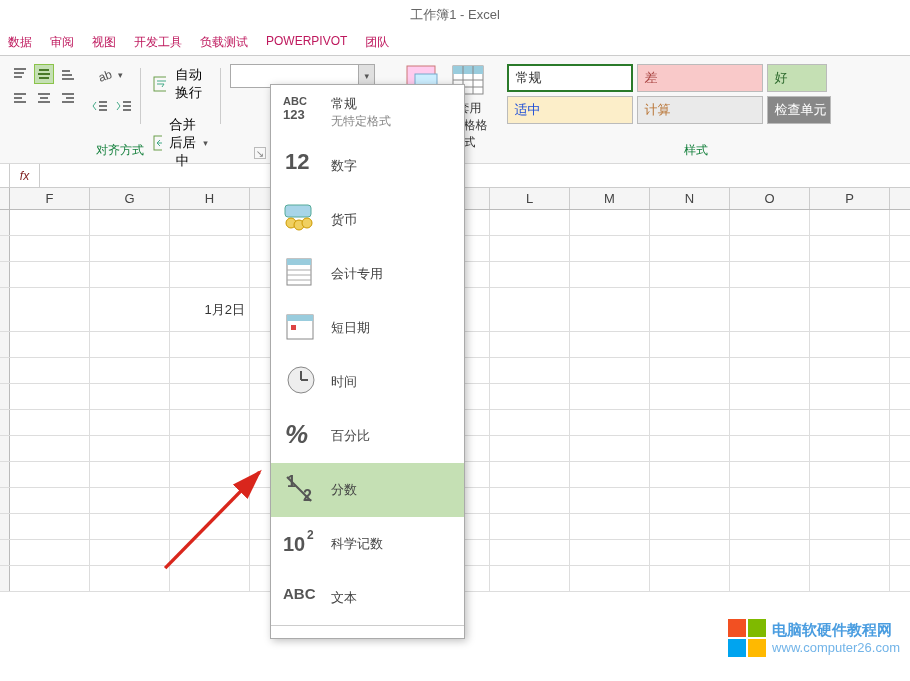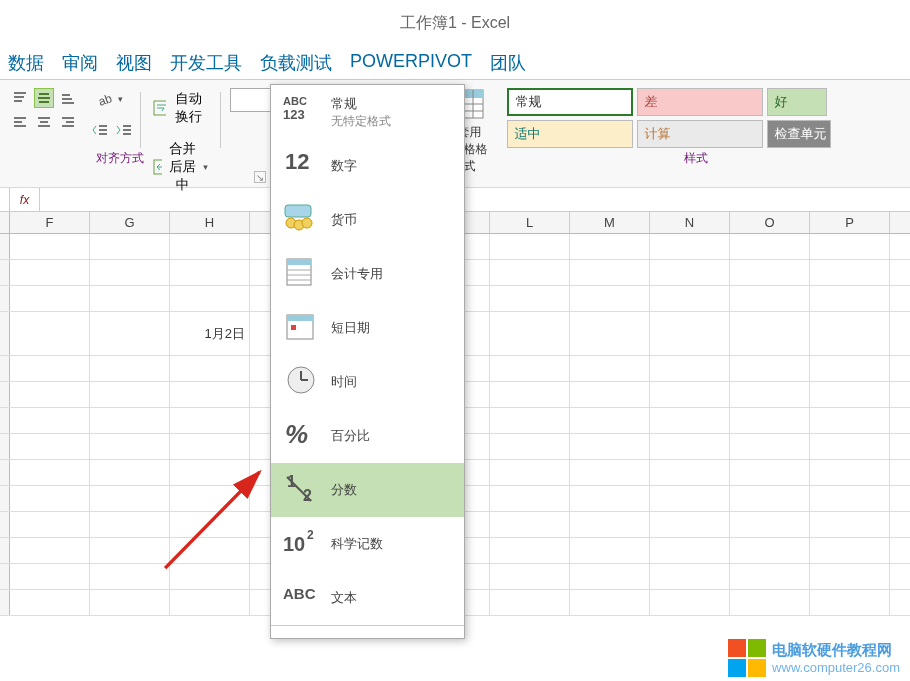--- a/index.html
+++ b/index.html
@@ -1,48 +1,48 @@
 <!DOCTYPE html>
 <html><head>
   <meta charset="utf-8">
   <style>
     * { box-sizing: border-box; margin: 0; padding: 0; }
     body { font-family: "Microsoft YaHei", Arial, sans-serif; font-size: 12px; color: #333; background: #fff; width: 910px; height: 681px; overflow: hidden; position: relative; }
 
-    .title-bar { text-align: center; padding: 13px 0; color: #666; font-size: 16px; }
+    .title-bar { text-align: center; padding: 6px 0; color: #666; font-size: 13px; }
 
     .menu-bar { display: flex; gap: 18px; padding: 4px 8px; border-bottom: 1px solid #ccc; }
-    .menu-bar span { color: #0369a1; cursor: pointer; font-size: 18px; }
+    .menu-bar span { color: #be185d; cursor: pointer; font-size: 12px; }
 
     .ribbon { display: flex; align-items: flex-start; padding: 8px 4px 0 4px; border-bottom: 1px solid #d9d9d9; position: relative; background: #f8f8f8; height: 108px; }
 
     .align-group { display: flex; flex-direction: column; gap: 4px; padding: 0 6px; }
     .align-row { display: flex; gap: 4px; }
     .align-btn { width: 20px; height: 20px; border: 1px solid transparent; display: flex; align-items: center; justify-content: center; background: none; cursor: pointer; }
     .align-btn.active { background: #c5e0b4; border: 1px solid #8bc34a; }
     .ribbon-btn { display: flex; align-items: center; gap: 4px; padding: 2px 6px; cursor: pointer; border: none; background: none; }
     .sep { width: 1px; height: 56px; background: #ccc; margin: 4px 6px; }
 
-    .group-label { position: absolute; bottom: 20px; font-size: 12px; color: #701a75; }
+    .group-label { position: absolute; bottom: 4px; font-size: 12px; color: #15803d; }
     .group-label.align { left: 96px; }
     .group-label.styles { left: 684px; }
 
     .num-format { display: flex; flex-direction: column; align-items: flex-start; padding: 0 4px; position: relative; }
     .num-selector { width: 145px; height: 24px; border: 1px solid #aaa; background: #fff; display: flex; align-items: center; position: relative; }
     .num-selector .dd { position: absolute; right: 0; top: 0; width: 16px; height: 100%; background: #e0e0e0; border-left: 1px solid #aaa; display: flex; align-items: center; justify-content: center; font-size: 9px; color: #555; }
 
     .cf-block { display: flex; gap: 10px; padding-left: 26px; }
     .cf-item { display: flex; flex-direction: column; align-items: center; gap: 2px; cursor: pointer; font-size: 12px; }
 
     .styles-gallery { display: flex; flex-wrap: wrap; gap: 4px; padding-left: 20px; align-content: flex-start; }
     .style-cell { width: 126px; height: 28px; border: 1px solid #bbb; display: flex; align-items: center; padding-left: 6px; font-size: 13px; }
     .style-normal { background: #fff; border: 2px solid #2a7a2a; }
     .style-bad { background: #f9c9c9; color: #a94442; }
     .style-good { background: #c5e0b4; color: #2d6a2d; }
-    .style-medium { background: #fceec9; color: #0f766e; }
+    .style-medium { background: #fceec9; color: #1d4ed8; }
     .style-calc { background: #eaeaea; color: #b87333; }
     .style-check { background: #888; color: #fff; }
 
     .dialog-launcher { position: absolute; font-size: 10px; color: #888; border: 1px solid #bbb; width: 12px; height: 12px; display: flex; align-items: center; justify-content: center; cursor: pointer; }
 
     .fn-bar { display: flex; align-items: center; border-bottom: 1px solid #ccc; height: 24px; }
     .fn-label { width: 30px; text-align: center; font-style: italic; color: #7f1d1d; border-right: 1px solid #ccc; height: 100%; display: flex; align-items: center; justify-content: center; }
     .fn-input { flex: 1; height: 100%; border: none; padding-left: 6px; font-size: 12px; }
 
     .col-headers { display: flex; height: 22px; border-bottom: 1px solid #bbb; background: #f5f5f5; }
@@ -59,21 +59,21 @@
     .dd-item { display: flex; align-items: center; gap: 10px; padding: 8px 10px; cursor: pointer; min-height: 54px; }
     .dd-item.highlighted { background: #c5e0b4; }
     .dd-icon { width: 40px; height: 38px; display: flex; align-items: flex-start; justify-content: center; flex-shrink: 0; }
     .dd-text { display: flex; flex-direction: column; }
     .dd-title { font-size: 13px; color: #444; }
     .dd-sub { font-size: 12px; color: #888; }
     .dd-footer { border-top: 1px solid #ccc; padding: 6px 14px; text-align: center; font-size: 13px; cursor: pointer; }
 
     .arrow-annotation { position: absolute; left: 154px; top: 455px; width: 120px; height: 120px; pointer-events: none; z-index: 200; }
 
-    .watermark { position: absolute; right: 10px; bottom: 4px; display: flex; align-items: center; gap: 6px; z-index: 150; padding-left: 12px; }
+    .watermark { position: absolute; right: 10px; bottom: 24px; display: flex; align-items: center; gap: 6px; z-index: 150; padding-left: 12px; }
     .wm-logo { display: grid; grid-template-columns: 18px 18px; grid-template-rows: 18px 18px; gap: 2px; }
     .wm-sq { width: 18px; height: 18px; }
     .wm-text { display: flex; flex-direction: column; }
     .wm-line1 { font-size: 15px; font-weight: bold; color: #4a9de0; }
     .wm-line2 { font-size: 13px; color: #72b4e8; }
   </style>
 </head>
 <body>
 
 <div class="title-bar">

